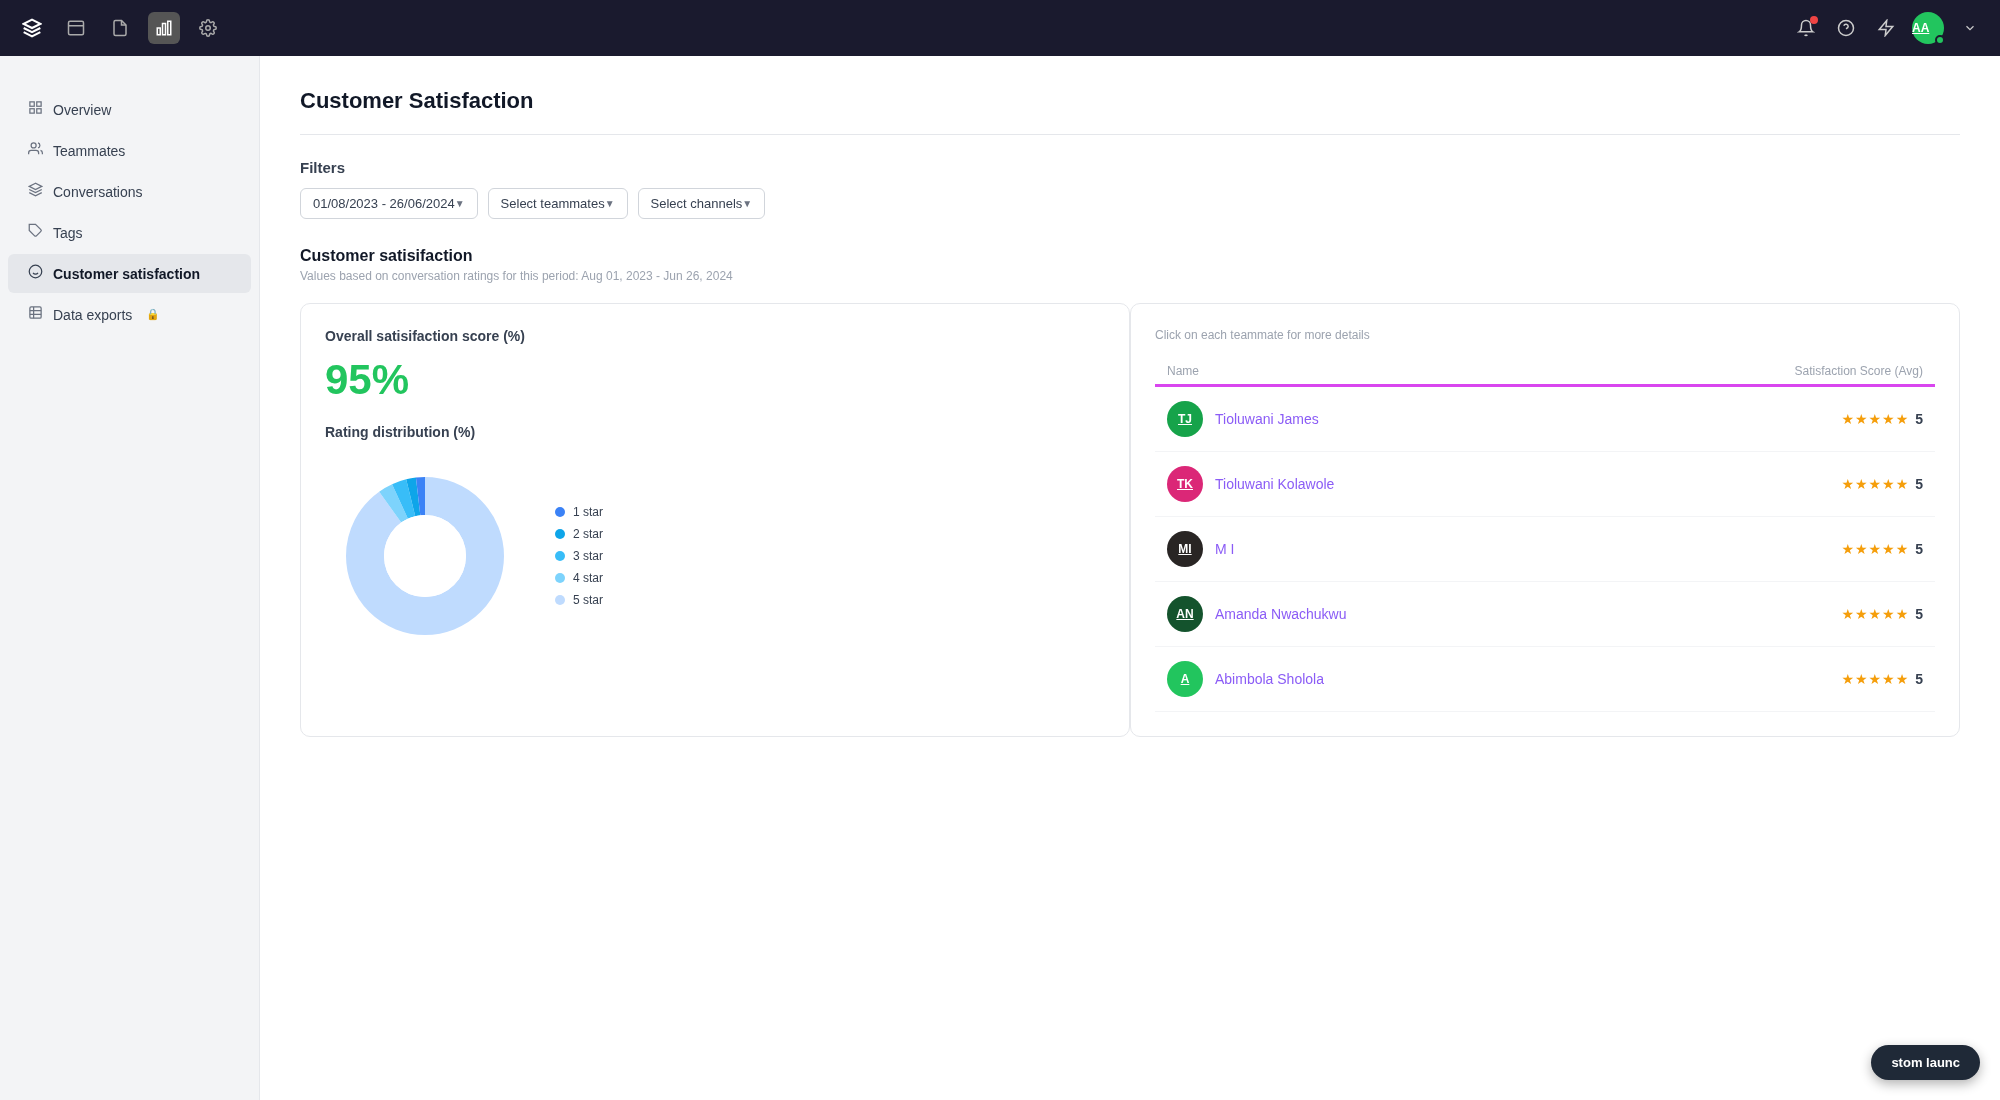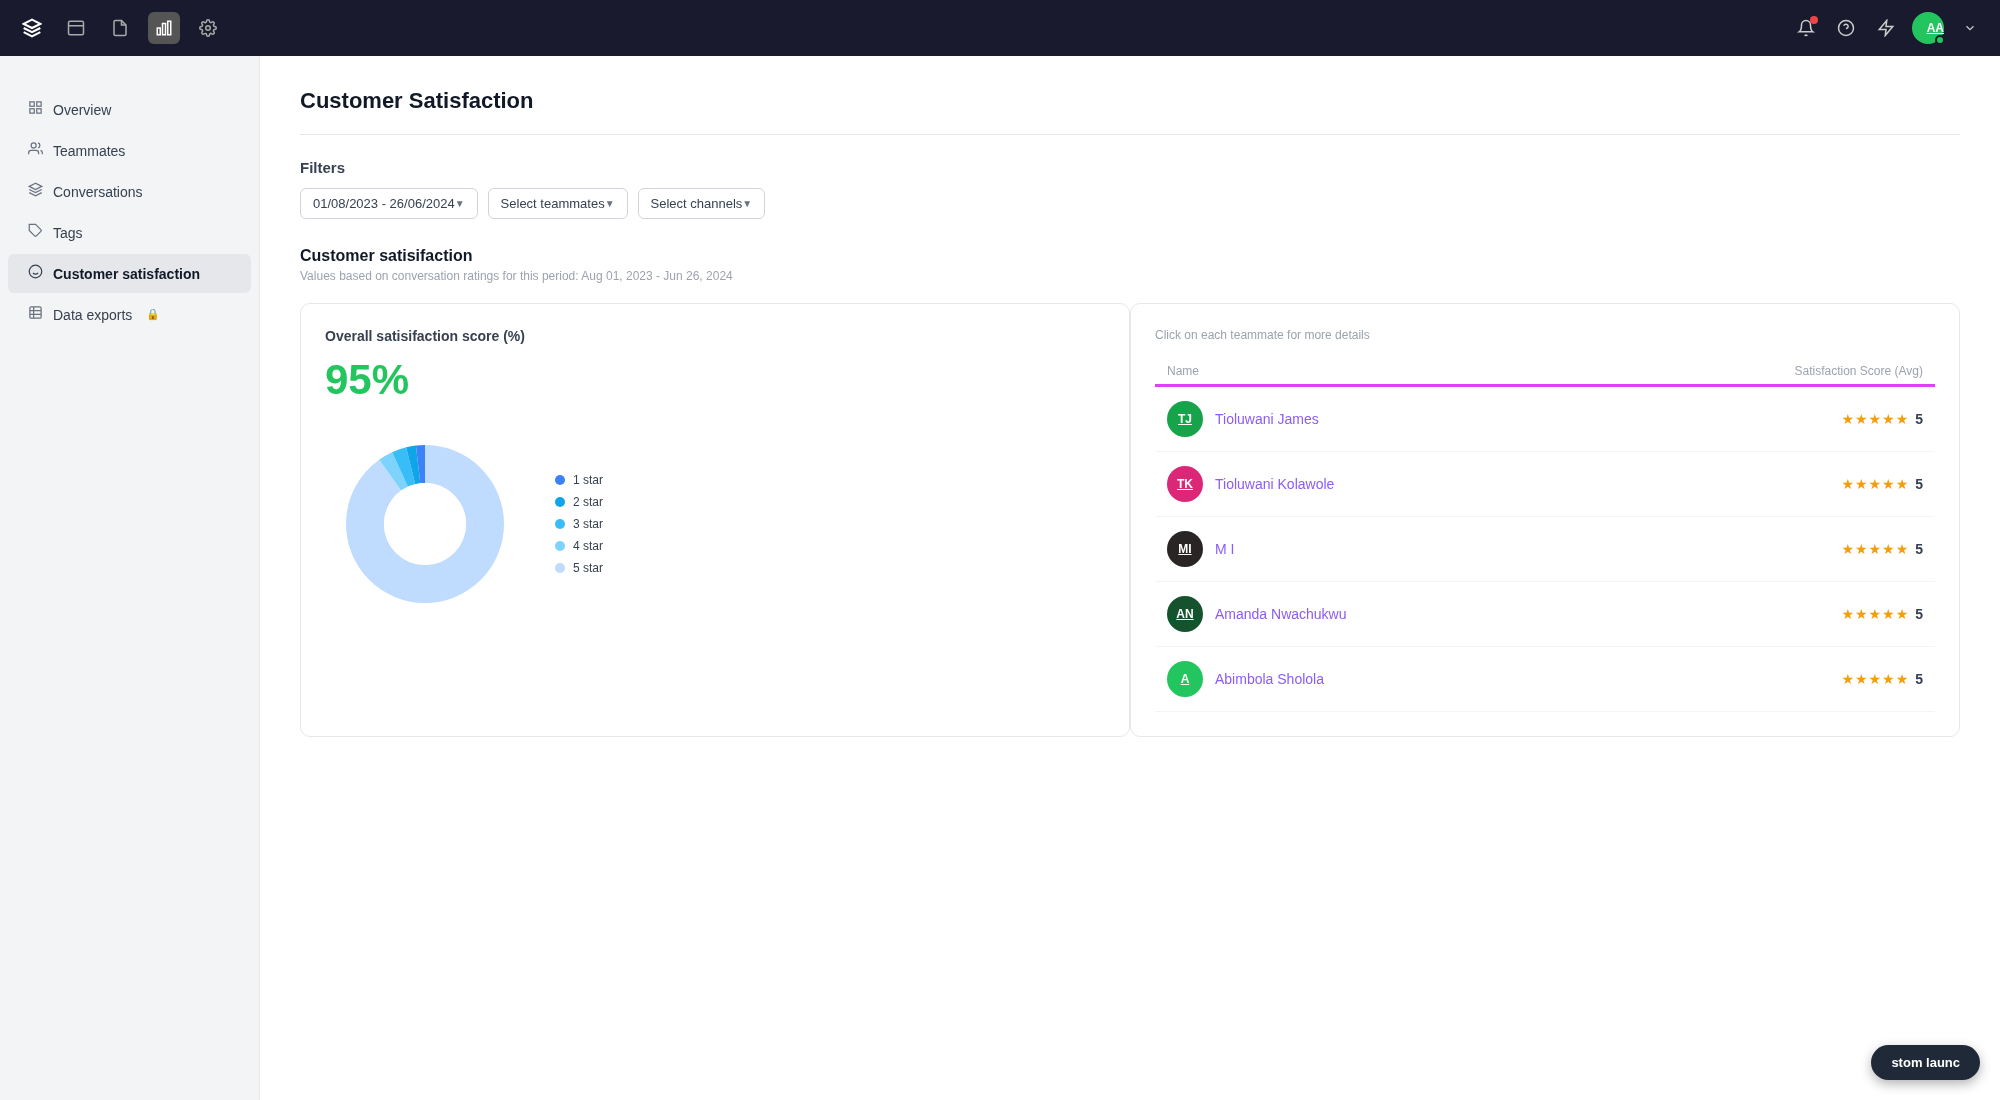--- a/index.html
+++ b/index.html
@@ -13,21 +13,21 @@
     }
     .topnav-left { display: flex; gap: 12px; align-items: center; }
     .topnav-icon {
       width: 32px; height: 32px; display: flex; align-items: center; justify-content: center;
       border-radius: 6px; cursor: pointer; color: #aaa; font-size: 16px;
     }
     .topnav-icon.active { background: #555; color: #fff; }
     .topnav-right { display: flex; gap: 12px; align-items: center; }
     .avatar-circle {
       width: 32px; height: 32px; border-radius: 50%; background: #22c55e;
-      display: flex; align-items: center; justify-content: flex-end;
+      display: flex; align-items: center; justify-content: flex-start;
       color: #fff; font-size: 12px; font-weight: 700; cursor: pointer; position: relative; text-decoration: underline;
     }
     .avatar-dot {
       width: 10px; height: 10px; background: #22c55e; border: 2px solid #1a1a2e;
       border-radius: 50%; position: absolute; bottom: -1px; right: -1px;
     }
     .nav-icon-btn {
       width: 28px; height: 28px; display: flex; align-items: center; justify-content: center;
       color: #ccc; cursor: pointer; font-size: 15px; position: relative;
     }
@@ -279,20 +279,21 @@
     </div>
 
     <div class="section-title">Customer satisifaction</div>
     <div class="section-subtitle">Values based on conversation ratings for this period: Aug 01, 2023 - Jun 26, 2024</div>
 
     <div class="cards-row">
 
       <div class="card">
         <div class="card-title">Overall satisifaction score (%)</div>
         <div class="score-big">95%</div>
+        <div class="rating-label">Rating distribution (%)</div>
 
         <div class="chart-area">
           <div class="donut-wrap">
             <svg width="200" height="200" viewBox="0 0 200 200">
 
               <circle cx="100" cy="100" r="60" fill="none" stroke="#bfdbfe" stroke-width="38" stroke-dasharray="339.3 37.7" stroke-dashoffset="0" transform="rotate(-90 100 100)"></circle>
 
               <circle cx="100" cy="100" r="60" fill="none" stroke="#7dd3fc" stroke-width="38" stroke-dasharray="11.3 365.7" stroke-dashoffset="-339.3" transform="rotate(-90 100 100)"></circle>
 
               <circle cx="100" cy="100" r="60" fill="none" stroke="#38bdf8" stroke-width="38" stroke-dasharray="11.3 365.7" stroke-dashoffset="-350.6" transform="rotate(-90 100 100)"></circle>

